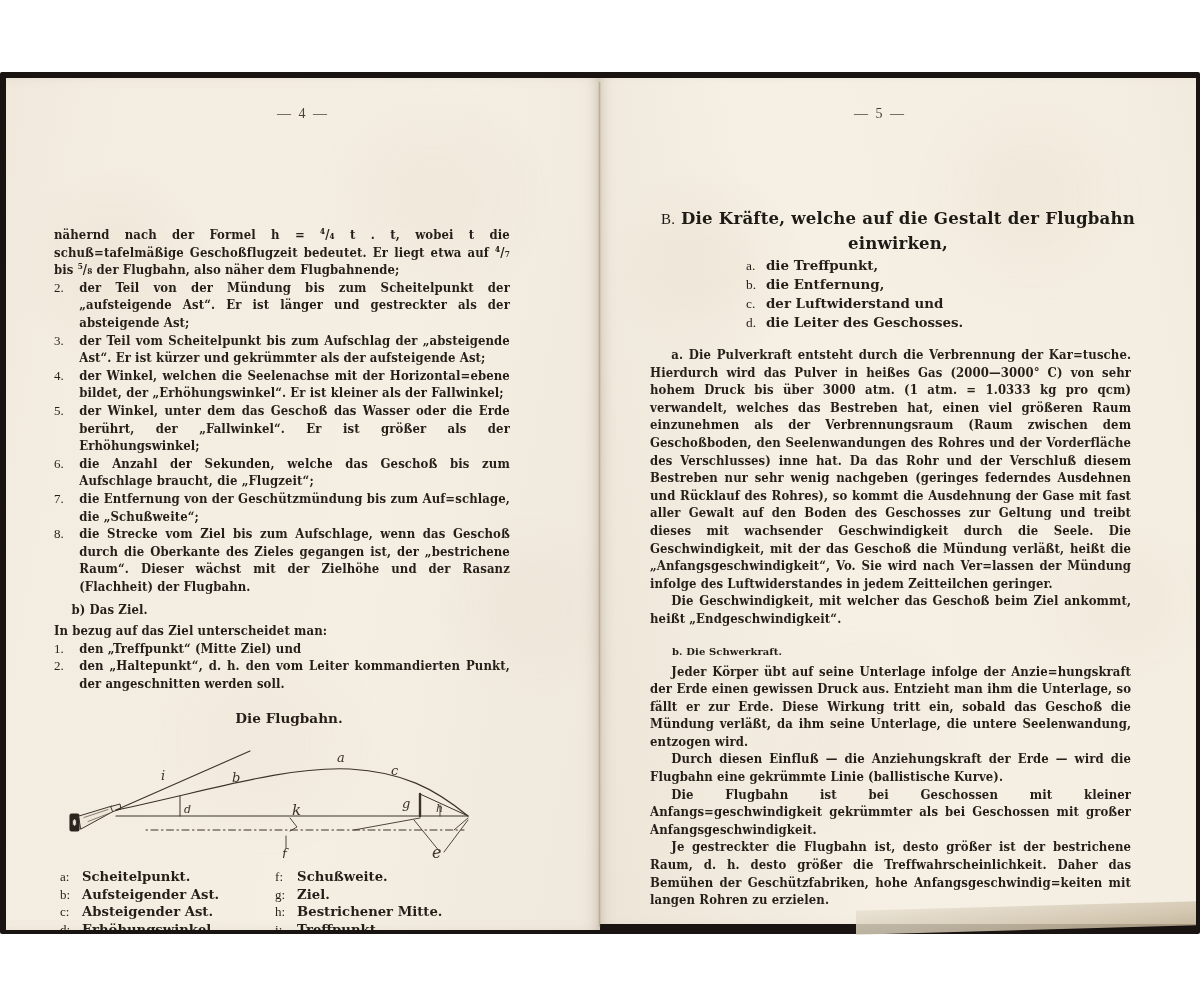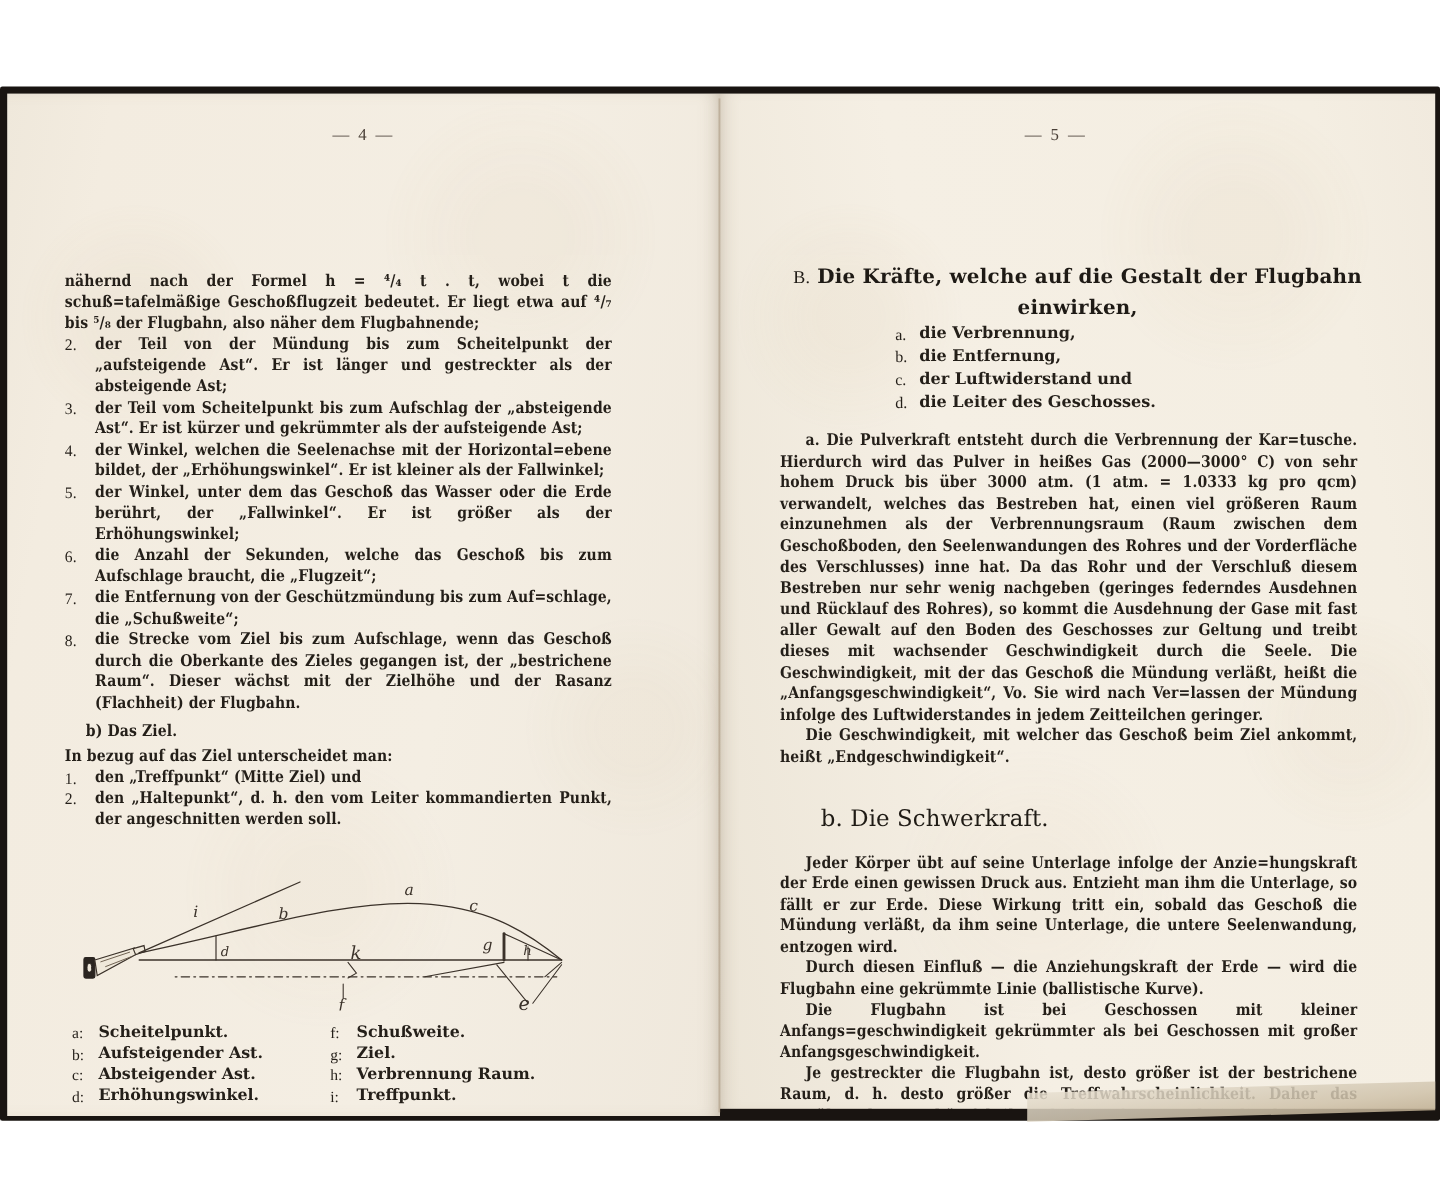--- a/index.html
+++ b/index.html
@@ -38,21 +38,21 @@
 
   
   .txt{color:#2a241d;font-family:"DejaVu Serif",serif;
        -webkit-font-smoothing:antialiased;letter-spacing:.1px;}
 
   .folio{position:absolute;width:100%;text-align:center;font-size:14px;color:#4a4038;
         letter-spacing:2px;font-family:"Liberation Serif",serif;}
 
   .col{position:absolute;}
   .col.lt{left:48px;top:148px;width:470px;}
-  .col.rt{left:50px;top:140px;width:496px;}
+  .col.rt{left:50px;top:128px;width:496px;}
 
   .p, .li, .hd, .lead, .cap{
       font-size:13.4px;line-height:17.6px;color:#241f19;
       font-family:"DejaVu Serif",serif;font-weight:700;
       text-align:justify;text-justify:inter-word;
       font-stretch:condensed;transform:scaleX(.97);transform-origin:left top;}
 
   .p{margin:0 0 0 0;text-indent:22px;}
   .p.noind{text-indent:0;}
   .hd{font-weight:700;margin:0;text-indent:18px;}
@@ -74,21 +74,21 @@
       font-size:16.2px;line-height:24px;font-family:"DejaVu Serif",serif;
       letter-spacing:.2px;margin:0 0 0 0;}
   .headline .blk{font-size:16.6px;}
   .headline .romn{font-family:"Liberation Serif",serif;font-weight:400;font-size:15px;}
 
   .sind{font-size:13.4px;font-weight:700;color:#241f19;margin:14px 0 4px 0;}
 
   .abcd{margin:0 0 0 96px;}
   .abcd li{line-height:19px;}
 
-  .sechd{font-weight:400;font-size:19px;margin:12px;text-indent:22px;color:#1f1b15;}
+  .sechd{font-weight:700;font-size:10px;margin:0;text-indent:22px;color:#1f1b15;}
 
   .gap6{height:6px;} .gap14{height:14px;} .gap18{height:18px;}
 
   
   .figcap{text-align:center;font-weight:700;font-size:13.6px;color:#241f19;
       font-family:"DejaVu Serif",serif;}
   .figure{position:relative;width:470px;height:126px;margin:6px 0 0 0;}
   .figure svg{display:block;}
 
   
@@ -159,20 +159,21 @@
           <span class="bd" style="text-align:left;">den „Treffpunkt“ (Mitte Ziel) und</span>
         </li>
         <li class="li txt hang">
           <span class="mk rom">2.</span>
           <span class="bd">den „Haltepunkt“, d. h. den vom Leiter kommandierten Punkt, der angeschnitten werden soll.</span>
         </li>
       </ul>
 
       <div class="gap18"></div>
 
+      <div class="figcap">Die Flugbahn.</div>
 
       <div class="figure">
         <svg width="470" height="126" viewBox="0 0 470 126" fill="none" stroke="#3b322a" stroke-width="1.1" stroke-linecap="round">
 
           <g stroke="#2e2721">
             <rect x="16" y="82" width="9" height="17" rx="1.5" fill="#2b2520" stroke="#2b2520"></rect>
             <ellipse cx="20.5" cy="90.5" rx="2.0" ry="3.6" fill="#efe8da" stroke="#2b2520" stroke-width=".8"></ellipse>
             <path d="M25 84 L58 74 L60 79 L27 97 Z" fill="#efe8da" stroke="#3b322a" stroke-width="1"></path>
             <path d="M30 85.5 L54 77.5" stroke="#6a5c4c" stroke-width=".8"></path>
             <path d="M34 89.5 L56 81" stroke="#6a5c4c" stroke-width=".8"></path>
@@ -242,21 +243,21 @@
           <li>
               <span class="mk">f:</span>
               <span>Schußweite.</span>
             </li>
           <li>
               <span class="mk">g:</span>
               <span>Ziel.</span>
             </li>
           <li>
               <span class="mk">h:</span>
-              <span>Verbrennung Raum.</span>
+              <span>Bestrichener Mitte.</span>
             </li>
           <li>
               <span class="mk">i:</span>
               <span>Treffpunkt.</span>
             </li>
 
         </ul>
       </div>
 
     </div>
@@ -272,21 +273,21 @@
       <div class="headline">
         <span class="romn">B.</span>
         <span class="blk">Die Kräfte, welche auf die Gestalt der Flugbahn</span><br>
         <span class="blk">einwirken,</span>
       </div>
 
 
       <ul class="sub-list abcd">
         <li>
             <span class="mk rom">a.</span>
-            <span>die Verbrennung,</span>
+            <span>die Treffpunkt,</span>
           </li>
         <li>
             <span class="mk rom">b.</span>
             <span>die Entfernung,</span>
           </li>
         <li>
             <span class="mk rom">c.</span>
             <span>der Luftwiderstand und</span>
           </li>
         <li>

